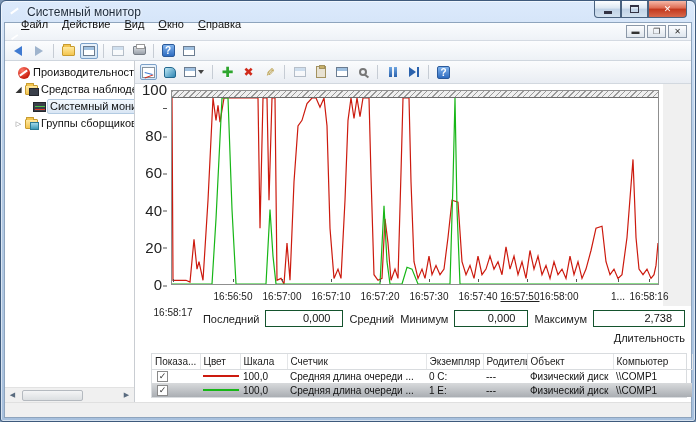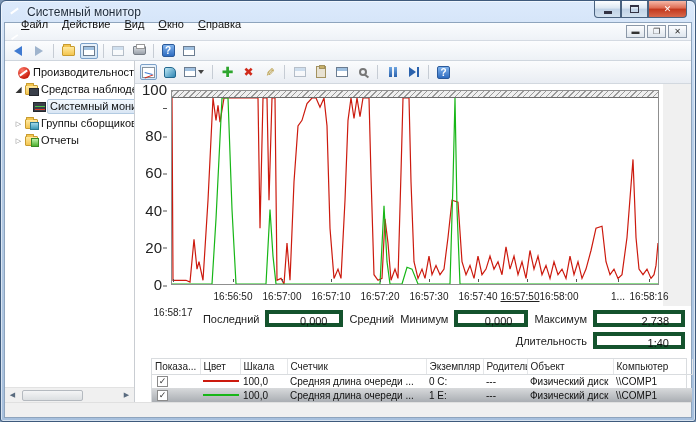--- a/index.html
+++ b/index.html
@@ -127,21 +127,21 @@
     color:#222; transform:translateY(-50%); }
   .y-axis-labels .ylab:after { content:""; display:inline-block; width:4px; height:1px; background:#555;
     vertical-align:middle; margin-left:1px; }
   .x-axis-labels { position:absolute; left:36px; top:207px; width:488px; height:13px; }
   .x-axis-labels .xlab { position:absolute; transform:translateX(-50%); font-size:10px; color:#222; white-space:nowrap; }
 
   
   .stats { padding:4px 6px 2px 0; background:#fff; }
   .stat-row { display:flex; justify-content:flex-end; align-items:center; gap:6px; margin-bottom:5px; }
   .stat-label { color:#222; }
-  .stat-box { height:17px; line-height:15px; border:4px solid #14532d; background:#fff;
+  .stat-box { height:17px; line-height:15px; border:1px solid #14532d; background:#fff;
     text-align:right; padding-right:12px; }
   .w78 { width:78px; } .w74 { width:74px; } .w92 { width:92px; }
 
   
   .legend { margin:2px 4px 0 16px; border:1px solid #d9dcdf; background:#fff; }
   table { border-collapse:collapse; table-layout:fixed; width:540px; font-size:10px; }
   th { font-weight:normal; text-align:left; border-right:1px solid #e4e6e8; border-bottom:1px solid #d9dcdf;
     padding:1px 3px; height:15px; color:#222; overflow:hidden; white-space:nowrap; }
   td { padding:0 3px; height:14px; overflow:hidden; white-space:nowrap; }
   tr.selected td { background:linear-gradient(#d8dadc,#aaaeb3); }
@@ -239,27 +239,20 @@
                 <span class="ico-chart"></span>
               </span>
             <span class="t-label t-sel">Системный монитор</span>
           </div>
           <div class="tree-row" style="padding-left:8px">
             <span class="tw">▷</span>
             <span class="t-ico">
                 <span class="ico-folder rel overlay-teal"></span>
               </span>
             <span class="t-label">Группы сборщиков данных</span>
-          </div>
-          <div class="tree-row" style="padding-left:8px">
-            <span class="tw">▷</span>
-            <span class="t-ico">
-                <span class="ico-folder rel overlay-green"></span>
-              </span>
-            <span class="t-label">Отчеты</span>
           </div>
         </div>
         <div class="tree-hscroll">
           <span class="sc-arr">◀</span>
           <span class="sc-track">
               <span class="sc-thumb"></span>
             </span>
           <span class="sc-arr">▶</span>
         </div>
       </div>
@@ -360,21 +353,20 @@
             <span class="stat-label">Последний</span>
             <span class="stat-box w78">0,000</span>
             <span class="stat-label">Средний</span>
             <span class="stat-label">Минимум</span>
             <span class="stat-box w74">0,000</span>
             <span class="stat-label">Максимум</span>
             <span class="stat-box w92">2,738</span>
           </div>
           <div class="stat-row">
             <span class="stat-label">Длительность</span>
-            <span class="stat-box w92">1:40</span>
           </div>
         </div>
 
         <div class="legend">
           <table>
             <colgroup>
                 <col style="width:48px">
                 <col style="width:40px">
                 <col style="width:47px">
                 <col style="width:139px">

